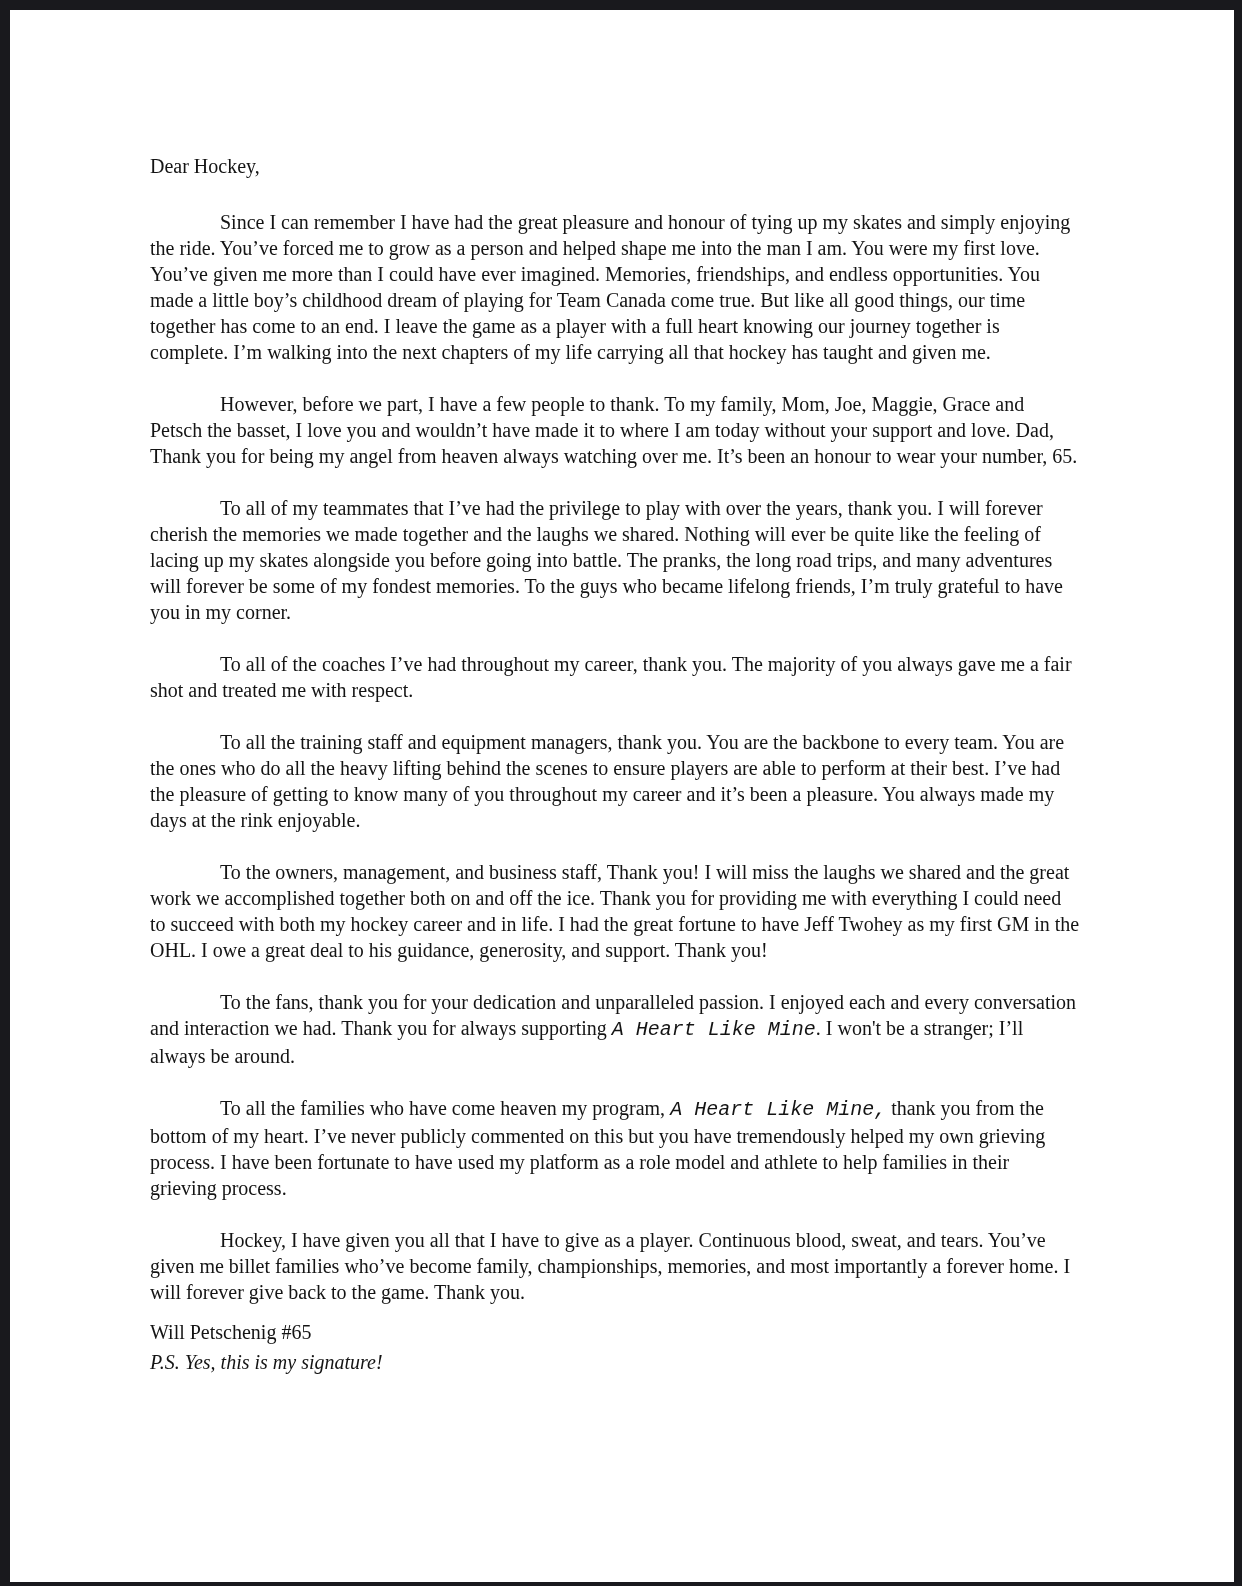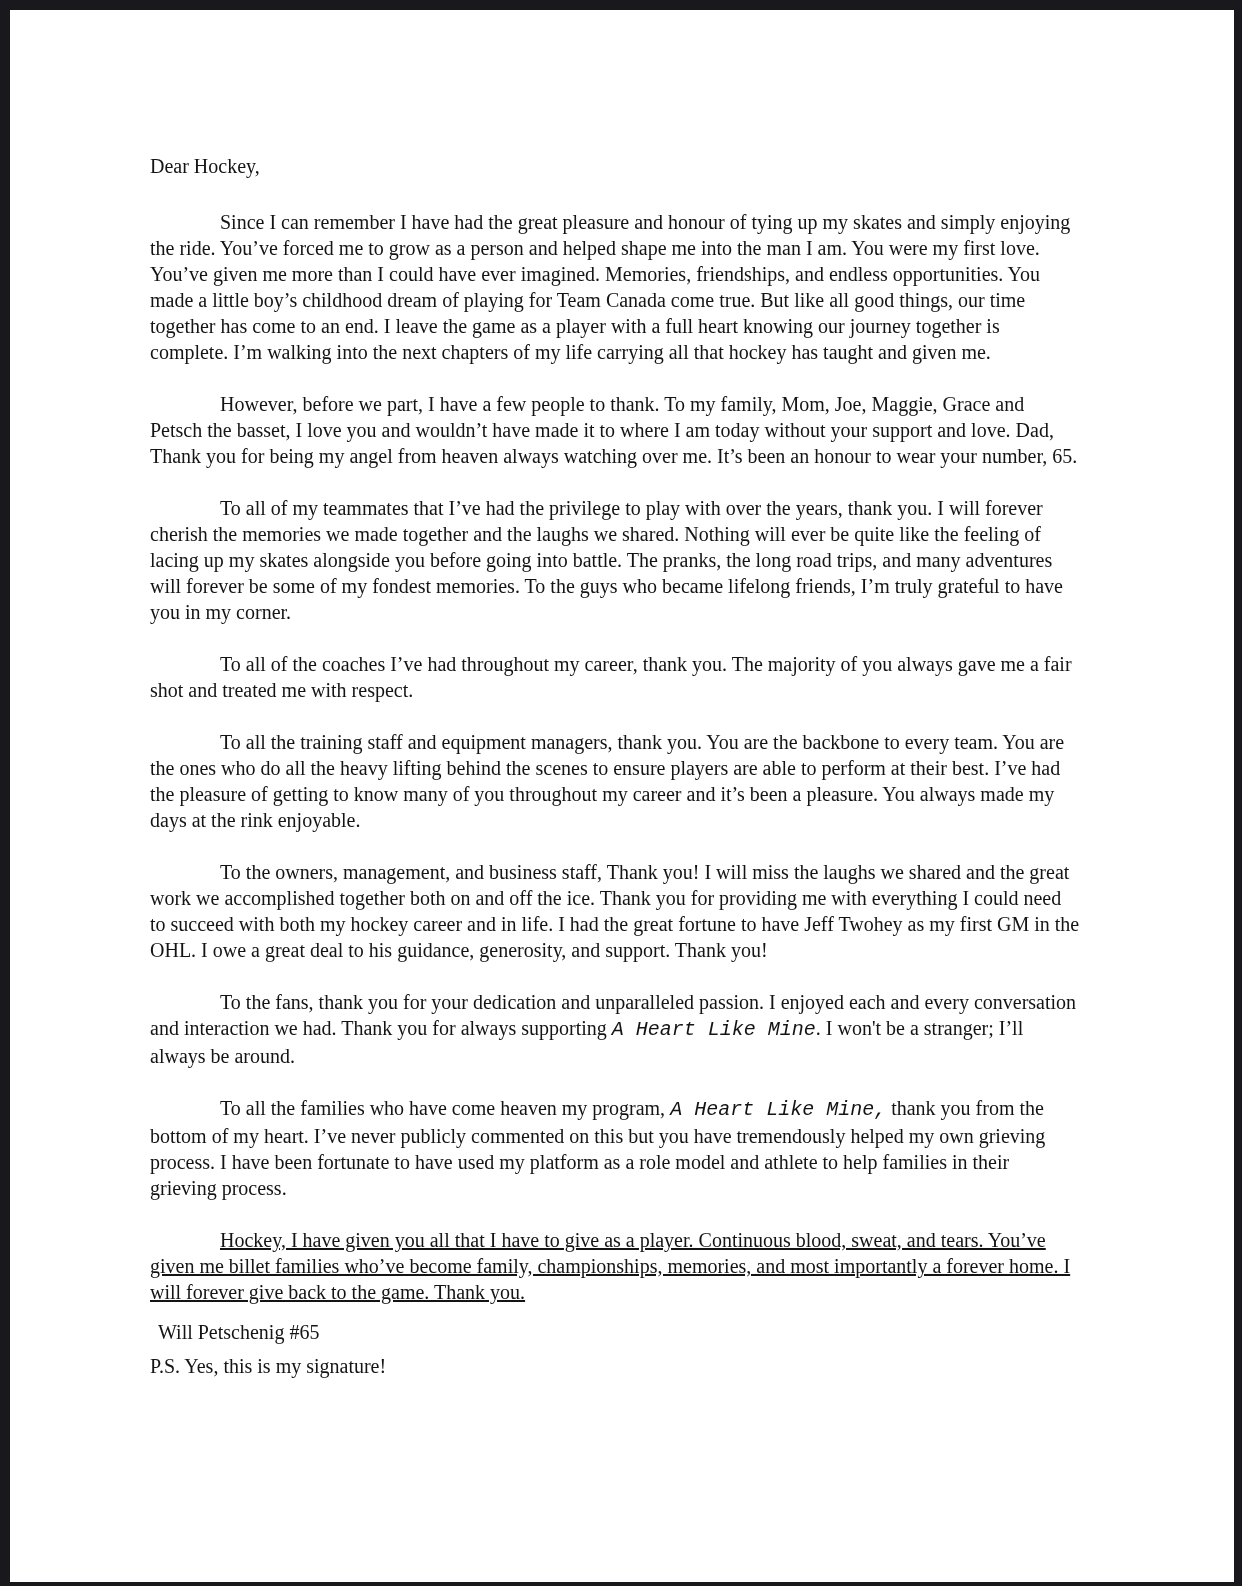--- a/index.html
+++ b/index.html
@@ -34,36 +34,36 @@
   }
   .salutation {
     margin: 0 0 30px 0;
   }
   .para {
     margin: 0 0 26px 0;
     text-indent: 70px;
   }
   #paragraphs .para:last-child {
     margin-bottom: 14px;
-    text-decoration: underline;
   }
   .signoff {
-    margin: 8px;
+    margin: 0;
   }
   .signature-wrap {
     margin: 2px 0 0 6px;
     height: 82px;
   }
   .signature-wrap svg {
     display: block;
     height: 80px;
     width: 200px;
   }
   .postscript {
     margin: 4px 0 0 0;
+    font-style: italic;
   }
   em { font-style: italic; font-family: Liberation Mono, monospace; }
 </style>
 </head>
 <body>
 
 <div class="paper">
   <div class="content">
 
     <p class="salutation">Dear Hockey,</p>

